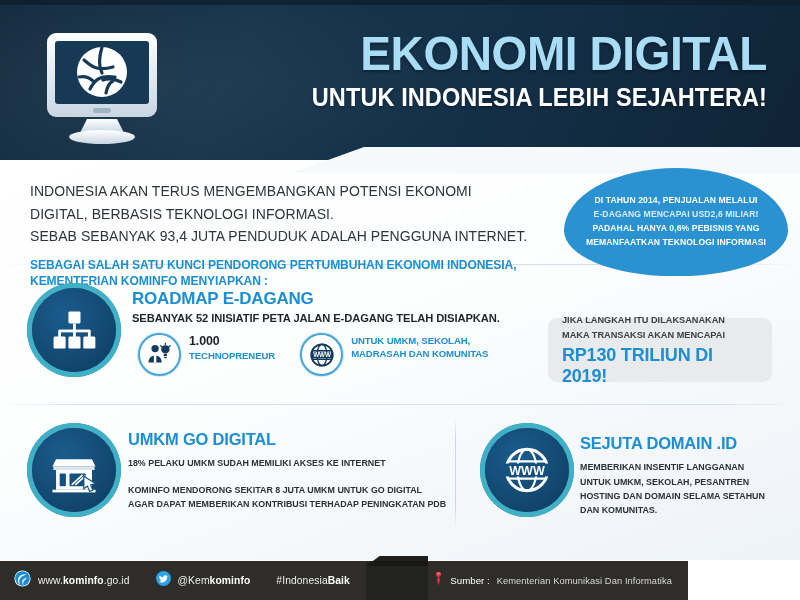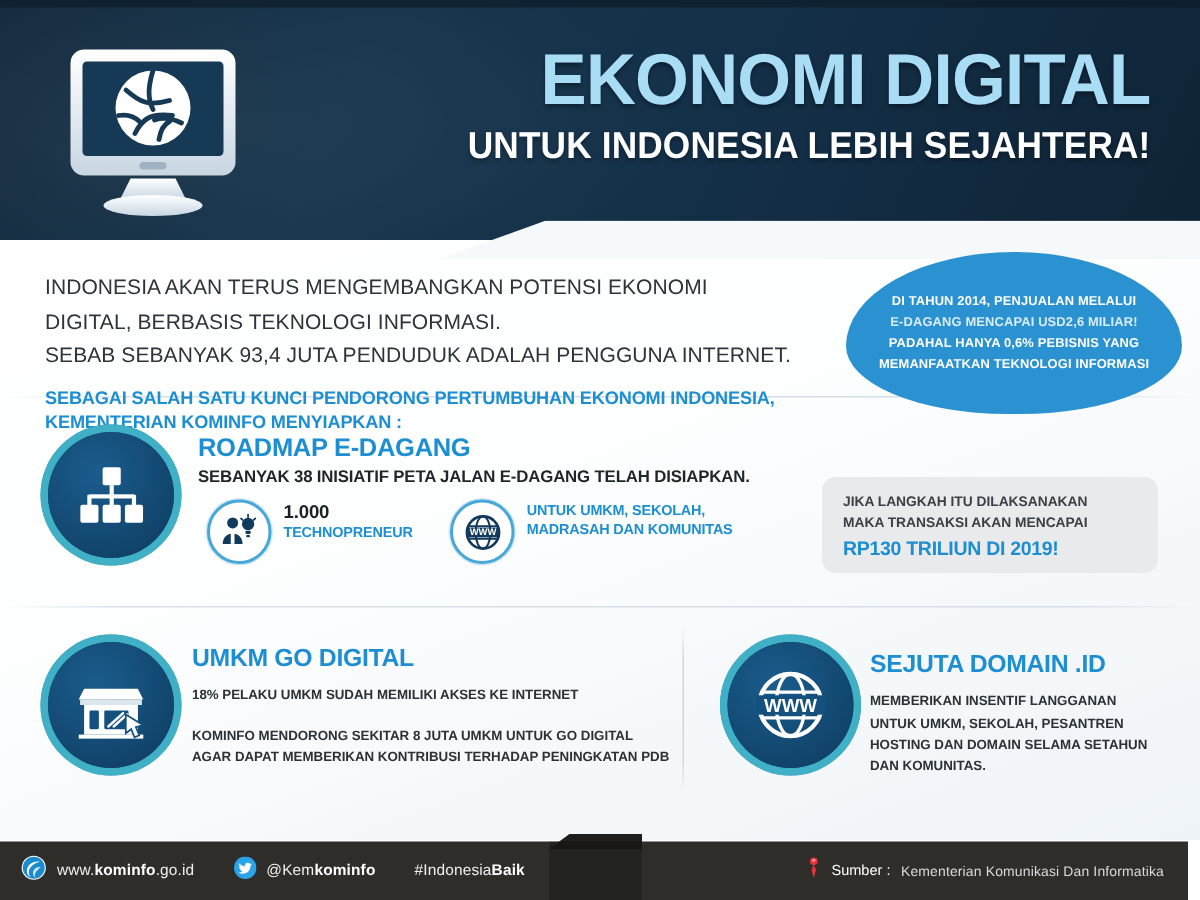--- a/index.html
+++ b/index.html
@@ -116,37 +116,37 @@
   .stat-lbl{font-size:9.6px;font-weight:bold;color:#1c8ed1;line-height:1.32;letter-spacing:-.1px;margin-top:1px;}
 
   
   .graybox{
     position:absolute;left:548px;top:318px;width:224px;height:64px;
     background:#e9eaec;border-radius:9px;
     display:flex;flex-direction:column;justify-content:center;
     padding:0 14px;box-sizing:border-box;
   }
   .graybox .g1{font-size:9.2px;font-weight:bold;color:#3a4046;line-height:1.55;}
-  .graybox .g2{margin-top:3px;font-size:13px;font-weight:bold;color:#1c8ed1;letter-spacing:-.2px;}
+  .graybox .g2{margin-top:3px;font-size:18px;font-weight:bold;color:#1c8ed1;letter-spacing:-.2px;}
 
   
   .sec2{position:absolute;left:32px;top:428px;}
   .sec2-txt{position:absolute;left:128px;top:430px;width:320px;}
   .sec2-txt .sec-title{font-size:16.5px;}
   .body-p{margin-top:8px;font-size:8.9px;font-weight:bold;color:#2b3135;line-height:1.62;letter-spacing:0px;}
   .body-p.gap{margin-top:12px;}
 
   
   .sec3{position:absolute;left:485px;top:428px;}
   .sec3-txt{position:absolute;left:580px;top:434px;width:215px;}
   .sec3-txt .sec-title{font-size:16.5px;}
 
   
   .footer{
-    position:absolute;left:0;top:561px;width:792px;height:39px;
+    position:absolute;left:0;top:561px;width:688px;height:39px;
     background:#2e2d2a;
   }
   .footer .notch{
     position:absolute;left:366px;top:-5px;width:62px;height:10px;background:#1f1e1c;
     clip-path:polygon(0 100%,22% 0,100% 0,100% 100%);
   }
   .footer .shade{position:absolute;left:366px;top:0;width:62px;height:39px;background:rgba(0,0,0,.22);}
   .f-left{position:absolute;left:14px;top:0;height:39px;display:flex;align-items:center;gap:0px;}
   .f-item{display:flex;align-items:center;gap:7px;margin-right:26px;}
   .f-text{font-size:10.3px;color:#efefef;letter-spacing:.1px;}
@@ -231,21 +231,21 @@
         <rect x="12" y="27.5" width="33" height="3"></rect>
         <rect x="11" y="28" width="3" height="8"></rect>
         <rect x="43" y="28" width="3" height="8"></rect>
         <rect x="27" y="28" width="3" height="8"></rect>
       </g>
     </svg>
   </div>
 
   <div class="sec1-txt">
     <div class="sec-title">ROADMAP E-DAGANG</div>
-    <div class="sec-sub">SEBANYAK 38 INISIATIF PETA JALAN E-DAGANG TELAH DISIAPKAN.</div>
+    <div class="sec-sub">SEBANYAK 52 INISIATIF PETA JALAN E-DAGANG TELAH DISIAPKAN.</div>
   </div>
 
   <div class="stats">
 
     <div class="stat">
       <div class="small-circle">
         <svg viewBox="0 0 34 34" width="25" height="25">
           <g fill="#123a5c">
             <circle cx="11" cy="9" r="5"></circle>
             <path d="M2 28 c0-6 4.2-9.5 9-9.5 s9 3.5 9 9.5 z"></path>

